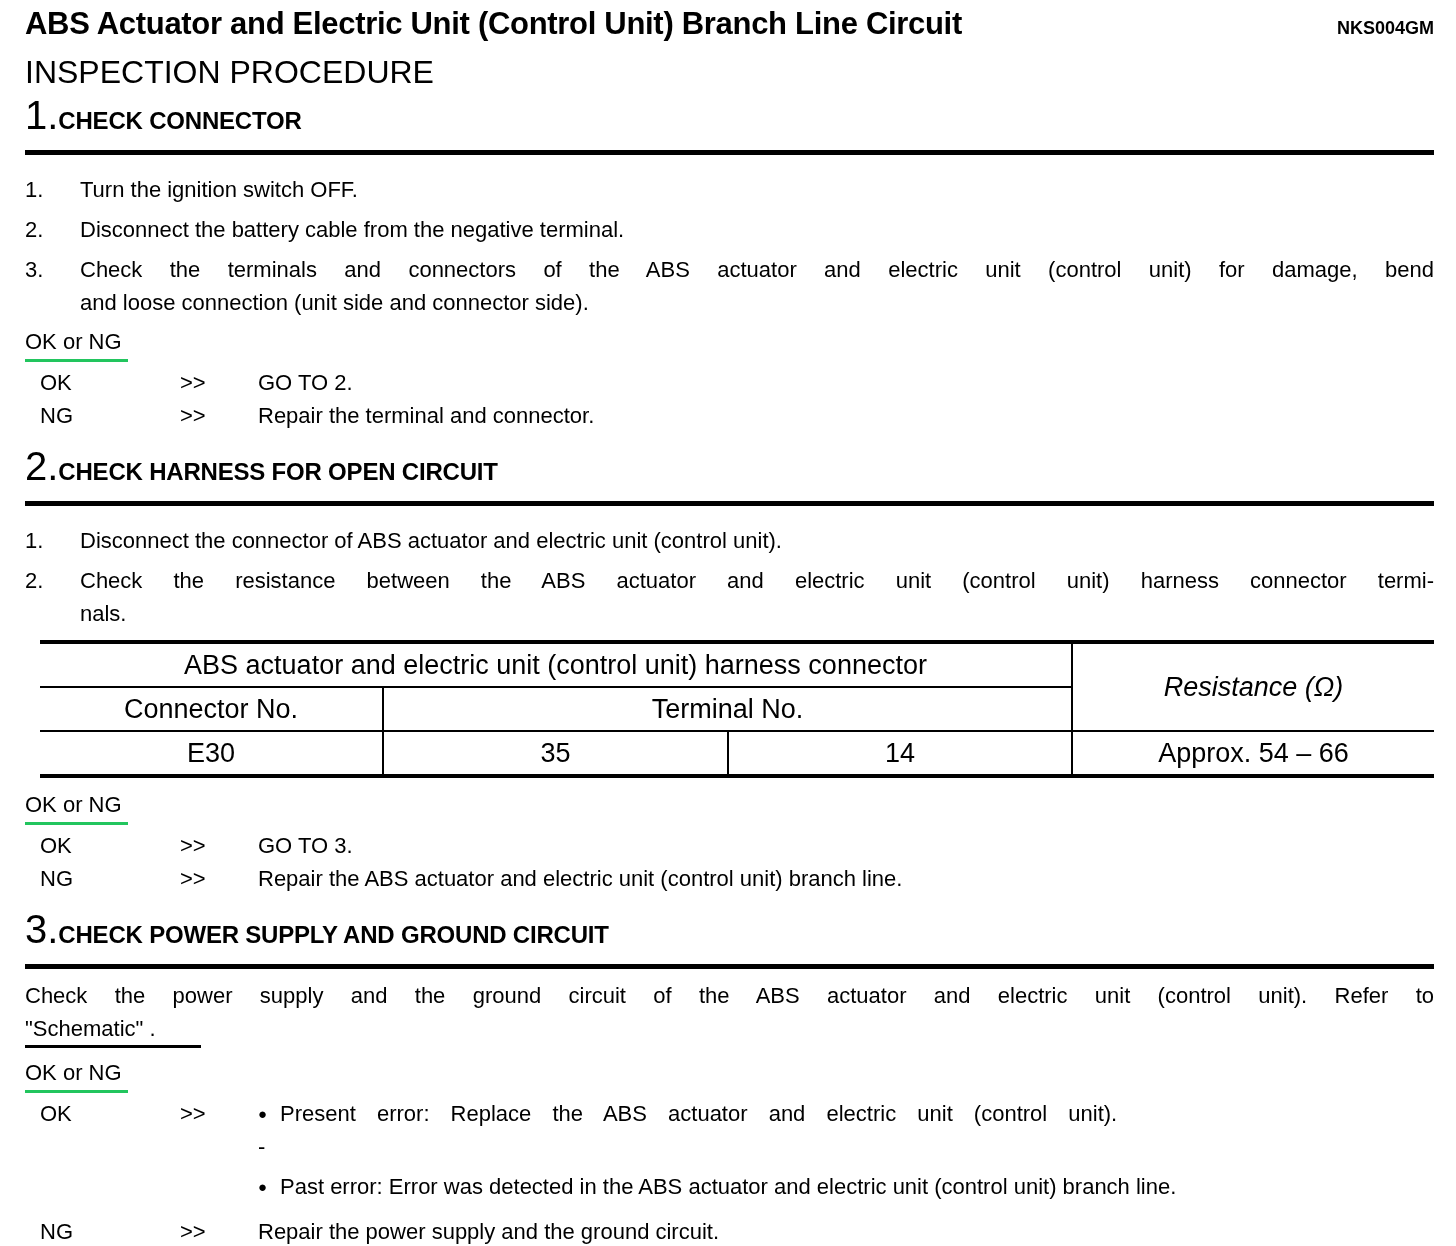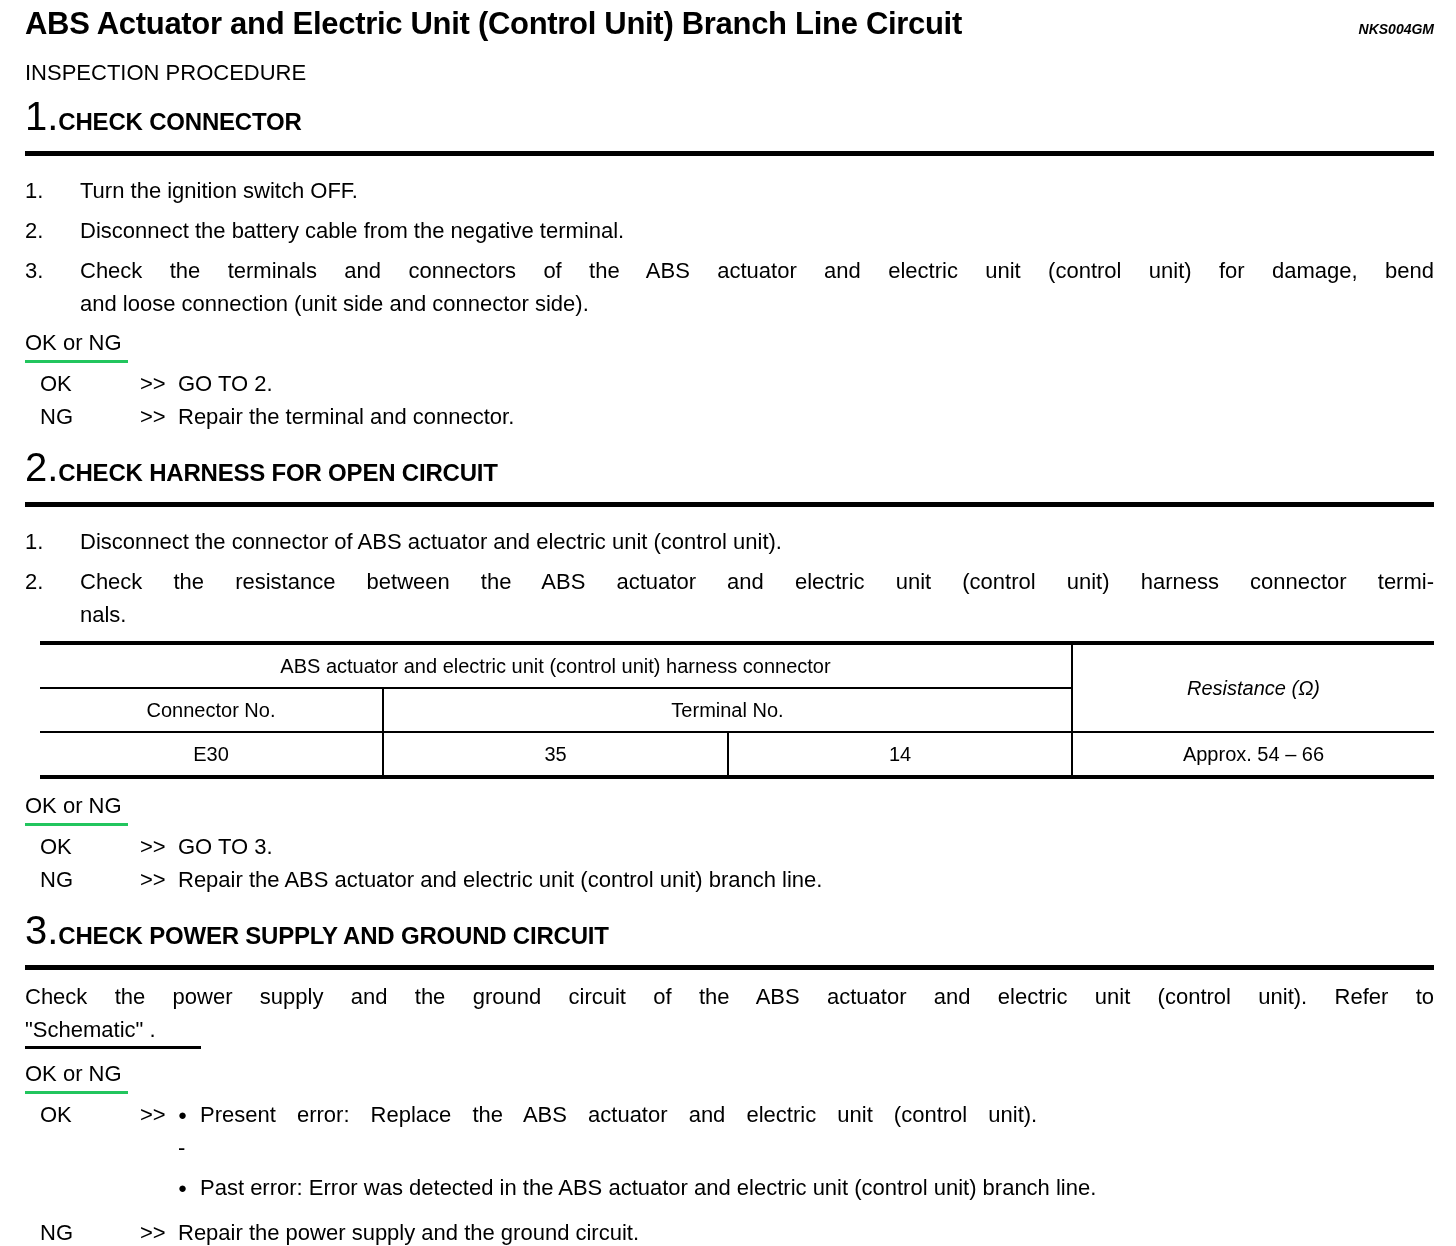--- a/index.html
+++ b/index.html
@@ -6,58 +6,58 @@
   body {
     width:1456px; height:1246px;
     font-family:"Liberation Sans", sans-serif;
     color:#000; font-size:22px; line-height:33px;
     overflow:hidden;
   }
   .page { padding:6px 22px 0 25px; }
 
   .title-row { display:flex; justify-content:space-between; align-items:baseline; }
   .title { margin:0; font-size:31px; line-height:36px; font-weight:bold; letter-spacing:-0.3px; }
-  .doc-code { font-size:14px; font-style:italic; font-weight:bold; white-space:nowrap; }
-
-  .subtitle { font-size:22px; line-height:30px; margin-top:12px; }
+  .doc-code { font-size:18px; font-weight:bold; white-space:nowrap; }
+
+  .subtitle { font-size:32px; line-height:30px; margin-top:12px; }
 
   .sec-head { display:flex; align-items:baseline; margin-top:6px; }
   .sec-head.later { margin-top:12px; }
   .sec-num { font-size:40px; line-height:44px; }
   .sec-title { font-size:24px; font-weight:bold; letter-spacing:-0.2px; }
   .rule { height:5px; background:#000; margin-top:13px; }
 
   .steps { margin-top:18px; }
   .step { display:flex; }
   .step + .step { margin-top:7px; }
   .step-num { width:55px; flex:none; }
   .step-text { flex:1; }
   .jfull { text-align:justify; text-align-last:justify; }
 
   .okng-wrap { margin-top:6px; }
   .okng-wrap.after-table { margin-top:10px; }
   .okng-wrap.s3 { margin-top:8px; }
   .okng { display:inline-block; border-bottom:3px solid #22c55e; padding:0 6px 1px 0; }
 
   .results { margin-top:4px; }
-  .result-row { display:flex; padding-left:15px; }
+  .result-row { display:flex; padding-left:15px;gap:40px; }
   .result-row.mt { margin-top:12px; }
   .result-label { width:100px; flex:none; }
   .result-arrow { width:38px; flex:none; }
   .result-text { flex:1; }
 
   .bullet-col { flex:1; }
   .bullet-line { display:flex; }
   .bullet-line.mt { margin-top:7px; }
   .bullet { width:22px; flex:none; font-size:15px; }
   .wide { word-spacing:15px; }
   .dash-line { padding-left:0; }
 
   table.harness { border-collapse:collapse; table-layout:fixed; width:1394px;
-    margin:10px 0 0 15px; font-size:20px; line-height:25px;
+    margin:10px 0 0 15px; font-size:27px; line-height:25px;
     border-top:4px solid #000; border-bottom:4px solid #000; }
   table.harness td { text-align:center; vertical-align:middle; padding:0; height:42px; }
   td.h-span  { border-bottom:2px solid #000; }
   td.res-head{ border-left:2px solid #000; border-bottom:2px solid #000;font-style:italic; }
   td.c-head  { border-right:2px solid #000; border-bottom:2px solid #000; }
   td.t-head  { border-bottom:2px solid #000; }
   td.d-cell  { border-right:2px solid #000; height:44px; }
   td.d-res   { border-left:2px solid #000; height:44px; }
 
   .para { margin-top:10px; }

